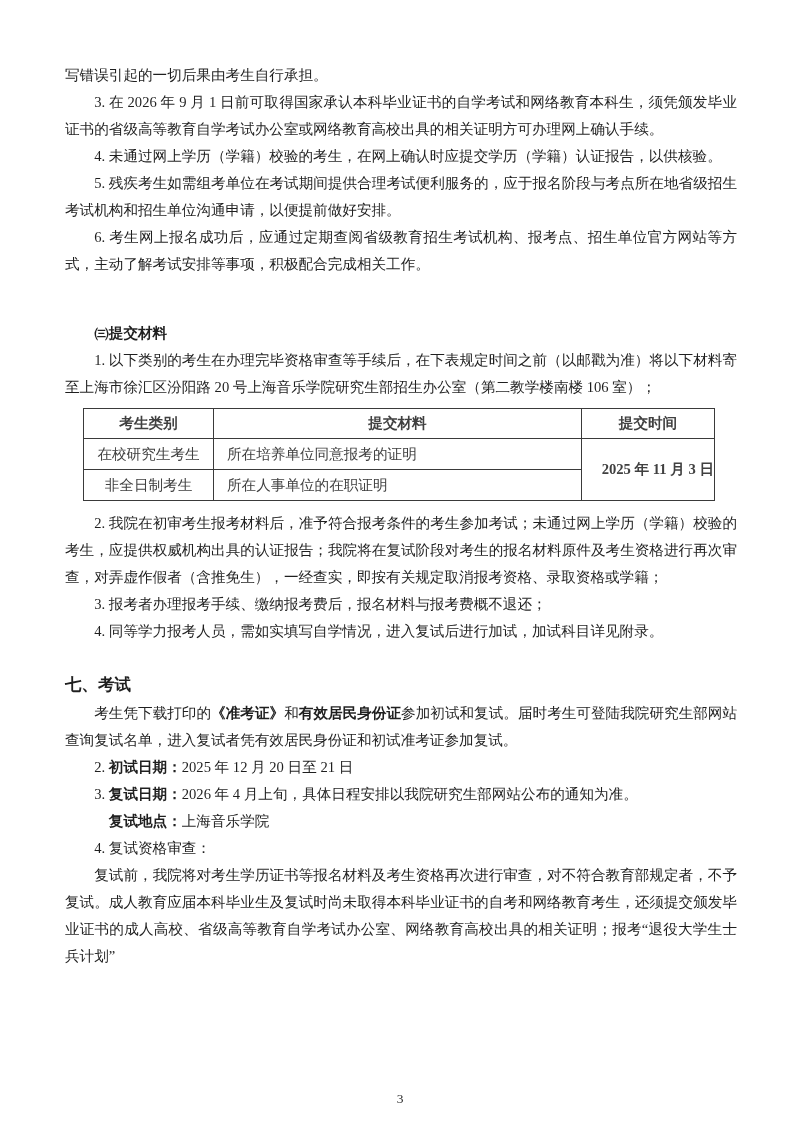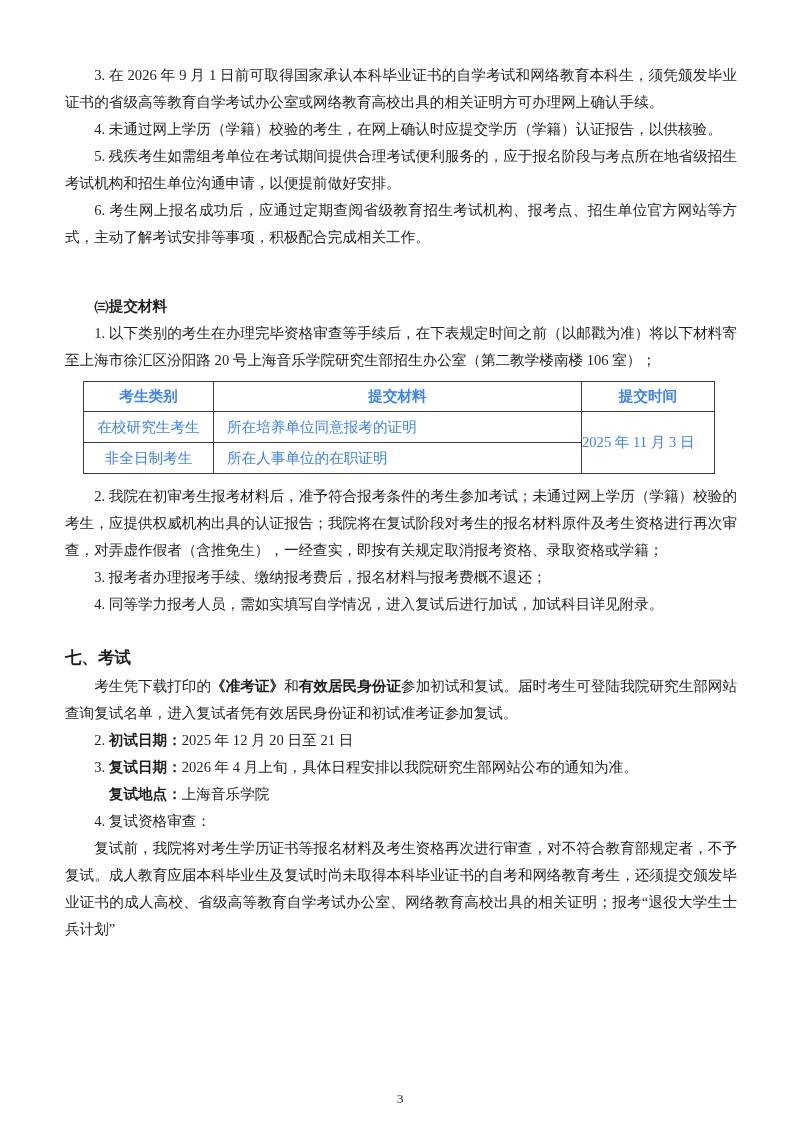--- a/index.html
+++ b/index.html
@@ -38,45 +38,46 @@
   b { font-weight:bold; }
   table.mat-table {
     border-collapse:collapse;
     margin:7px 0 9px 18px;
     table-layout:fixed;
   }
   .mat-table th, .mat-table td {
     border:1px solid #3a3a3a;
     font-size:14.6px;
     font-family:inherit;
-    color:#3b82f6;
+    color:#404040;
     padding:0;
   }
   .mat-table th { font-weight:bold; text-align:center; height:29px; }
   .col-cat   { width:130px; }
   .col-mat   { width:368px; }
   .col-time  { width:133px; }
   .mat-table td.cat  { text-align:center; height:30px; }
   .mat-table td.mat  { text-align:left; padding-left:13px; height:30px; }
-  .mat-table td.time { text-align:left; }
+  .mat-table td.time { text-align:right;font-weight:bold; }
   .page-number {
     position:absolute;
     left:0; right:0;
     bottom:24px;
     text-align:center;
     font-size:13.5px;
     color:#2a2a2a;
   }
 </style>
 </head>
 <body>
 
 <div class="page">
   <div class="content">
 
+    <p class="no-indent">写错误引起的一切后果由考生自行承担。</p>
     <p>3. 在 2026 年 9 月 1 日前可取得国家承认本科毕业证书的自学考试和网络教育本科生，须凭颁发毕业证书的省级高等教育自学考试办公室或网络教育高校出具的相关证明方可办理网上确认手续。</p>
     <p>4. 未通过网上学历（学籍）校验的考生，在网上确认时应提交学历（学籍）认证报告，以供核验。</p>
     <p>5. 残疾考生如需组考单位在考试期间提供合理考试便利服务的，应于报名阶段与考点所在地省级招生考试机构和招生单位沟通申请，以便提前做好安排。</p>
     <p>6. 考生网上报名成功后，应通过定期查阅省级教育招生考试机构、报考点、招生单位官方网站等方式，主动了解考试安排等事项，积极配合完成相关工作。</p>
 
     <div class="h-materials">㈢提交材料</div>
     <p>1. 以下类别的考生在办理完毕资格审查等手续后，在下表规定时间之前（以邮戳为准）将以下材料寄至上海市徐汇区汾阳路 20 号上海音乐学院研究生部招生办公室（第二教学楼南楼 106 室）；</p>
 
     <table class="mat-table">
       <colgroup>

